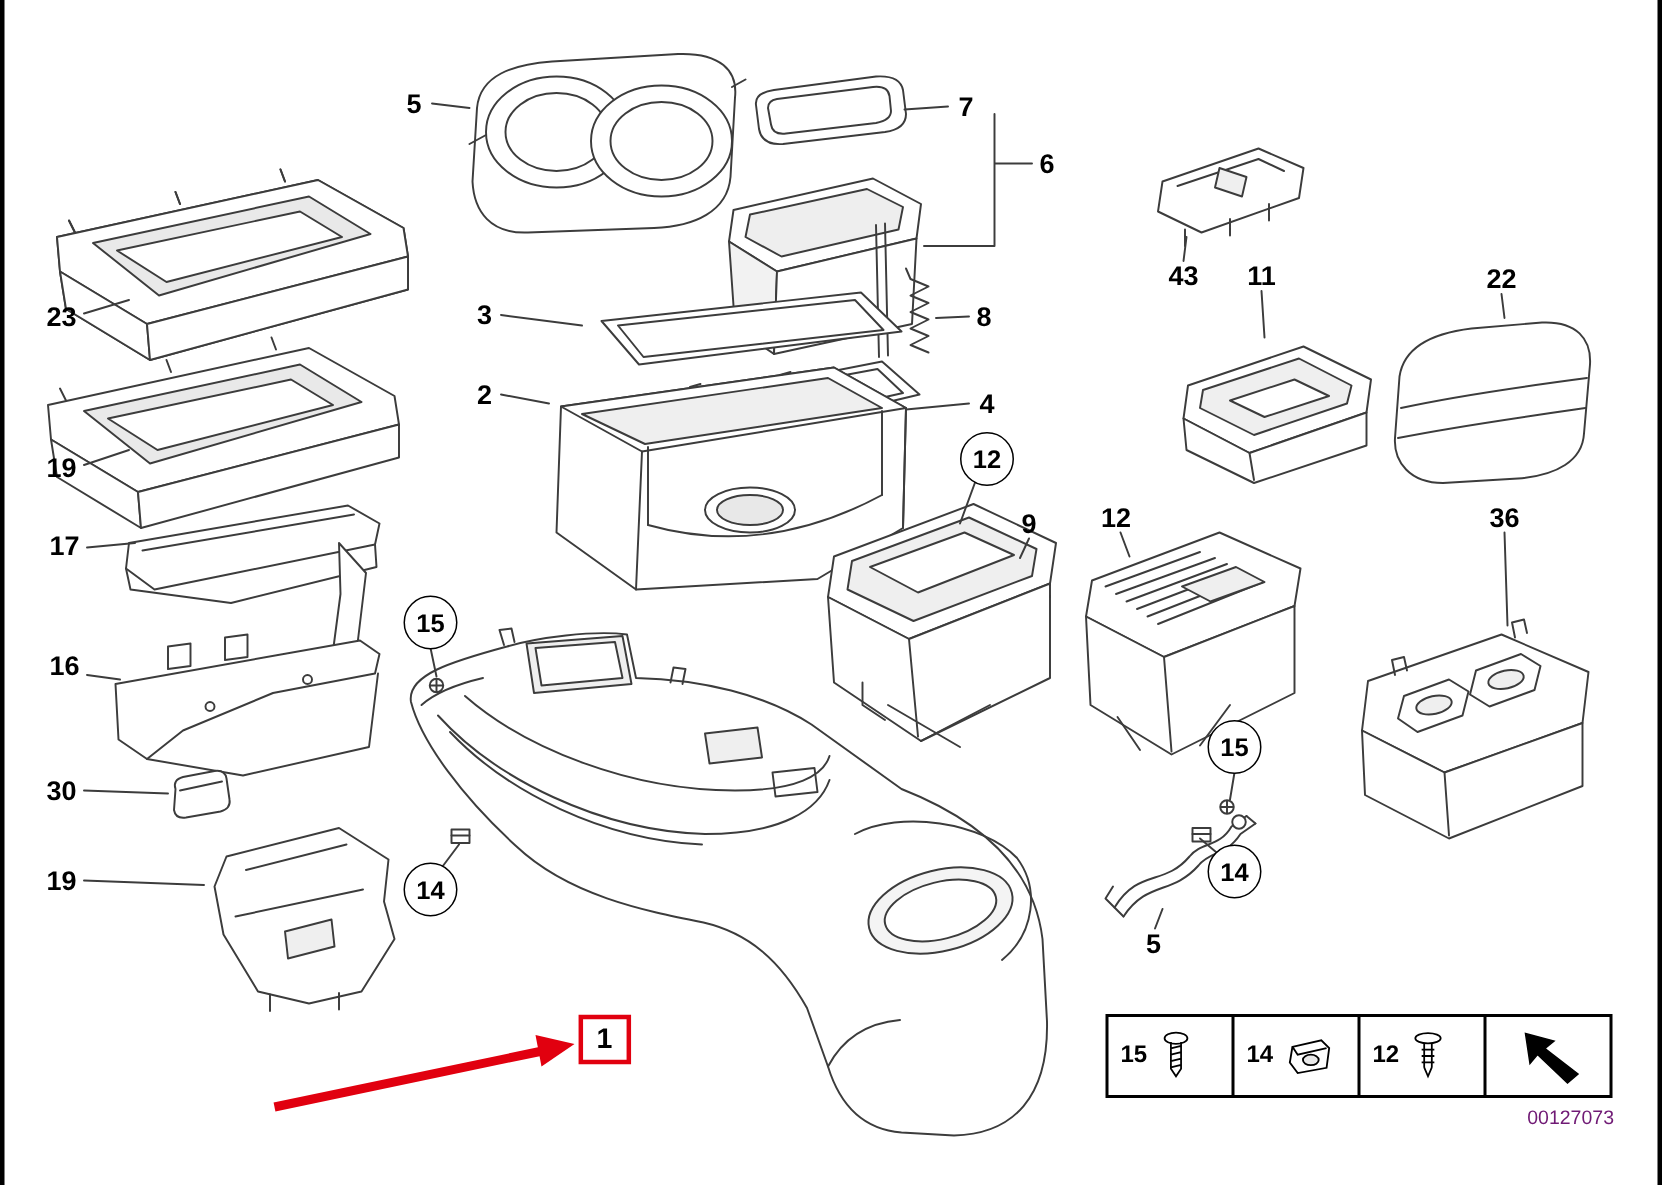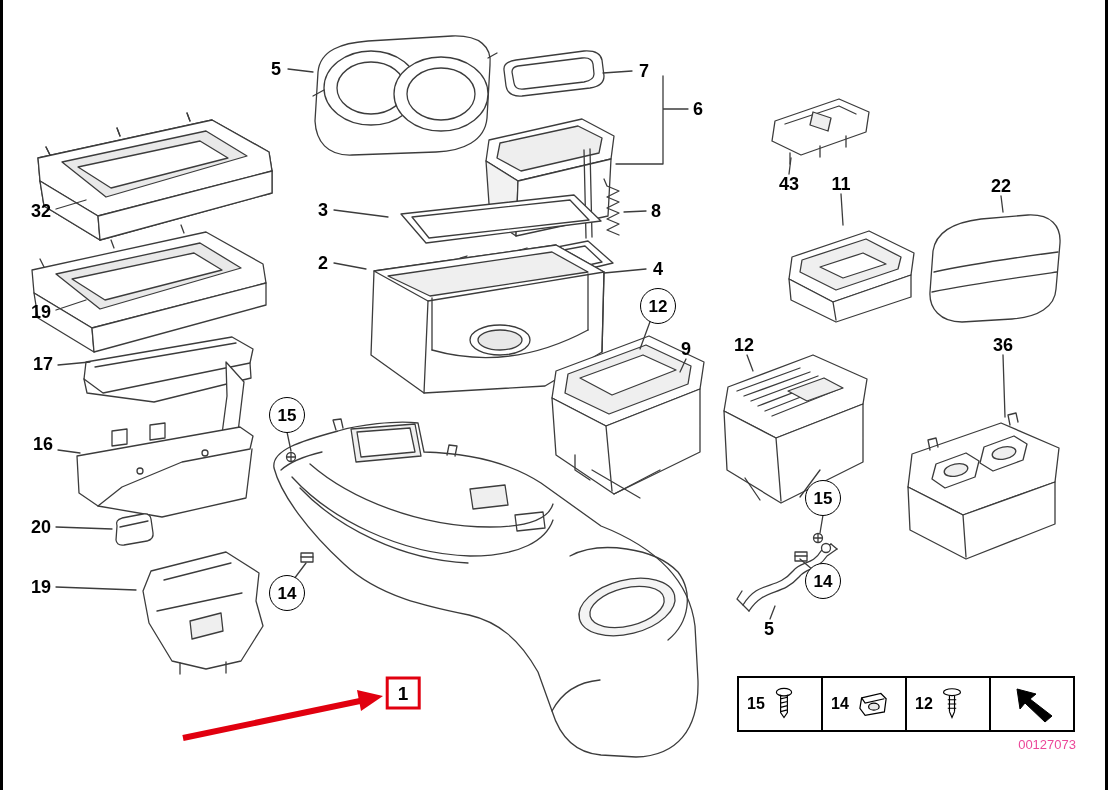--- a/index.html
+++ b/index.html
@@ -14,21 +14,21 @@
   .circled{width:34px;height:34px;border:1.7px solid #000;border-radius:50%;background:#fff;
            display:flex;align-items:center;justify-content:center;font-size:17px;}
   .selected{border:3px solid #e1000f;background:#fff;padding:4px 9px;font-size:19px;}
   .legend{position:absolute;left:737px;top:676px;width:338px;height:56px;border:2px solid #000;
           display:flex;background:#fff;box-sizing:border-box;}
   .cell{flex:1;border-left:2px solid #000;display:flex;align-items:center;justify-content:flex-start;
         gap:8px;padding:4px 4px 4px 8px;box-sizing:border-box;}
   .cell:first-child{border-left:none;}
   .cell.arrowcell{justify-content:center;}
   .lnum{font-weight:bold;font-size:16px;color:#000;}
-  .docnum{position:absolute;left:986px;top:737px;width:90px;text-align:right;font-size:13px;color:#ec4899;}
+  .docnum{position:absolute;left:986px;top:737px;width:90px;text-align:right;font-size:13px;color:#701a75;}
 </style>
 </head>
 <body>
 
 <div class="stage">
   <div class="edge left"></div>
   <div class="edge right"></div>
 
   <svg class="canvas" width="1108" height="790" viewBox="0 0 1108 790">
     <g stroke="#3c3c3c" fill="none" stroke-width="1.3" stroke-linejoin="round" stroke-linecap="round">
@@ -238,32 +238,32 @@
       <polygon points="383,696 357,690 361,711" fill="#e1000f"></polygon>
     </g>
   </svg>
 
   <div class="plabel" style="left:276px;top:69px">5</div>
   <div class="plabel" style="left:644px;top:71px">7</div>
   <div class="plabel" style="left:698px;top:109px">6</div>
   <div class="plabel" style="left:789px;top:184px">43</div>
   <div class="plabel" style="left:841px;top:184px">11</div>
   <div class="plabel" style="left:1001px;top:186px">22</div>
-  <div class="plabel" style="left:41px;top:211px">32</div>
+  <div class="plabel" style="left:41px;top:211px">23</div>
   <div class="plabel" style="left:323px;top:210px">3</div>
   <div class="plabel" style="left:656px;top:211px">8</div>
   <div class="plabel" style="left:323px;top:263px">2</div>
   <div class="plabel" style="left:658px;top:269px">4</div>
   <div class="plabel" style="left:41px;top:312px">19</div>
   <div class="plabel" style="left:686px;top:349px">9</div>
   <div class="plabel" style="left:744px;top:345px">12</div>
   <div class="plabel" style="left:1003px;top:345px">36</div>
   <div class="plabel" style="left:43px;top:364px">17</div>
   <div class="plabel" style="left:43px;top:444px">16</div>
-  <div class="plabel" style="left:41px;top:527px">20</div>
+  <div class="plabel" style="left:41px;top:527px">30</div>
   <div class="plabel" style="left:41px;top:587px">19</div>
   <div class="plabel" style="left:769px;top:629px">5</div>
 
   <div class="plabel circled" style="left:287px;top:415px">15</div>
   <div class="plabel circled" style="left:658px;top:306px">12</div>
   <div class="plabel circled" style="left:287px;top:593px">14</div>
   <div class="plabel circled" style="left:823px;top:498px">15</div>
   <div class="plabel circled" style="left:823px;top:581px">14</div>
 
   <div class="plabel selected" style="left:403px;top:693px">1</div>

